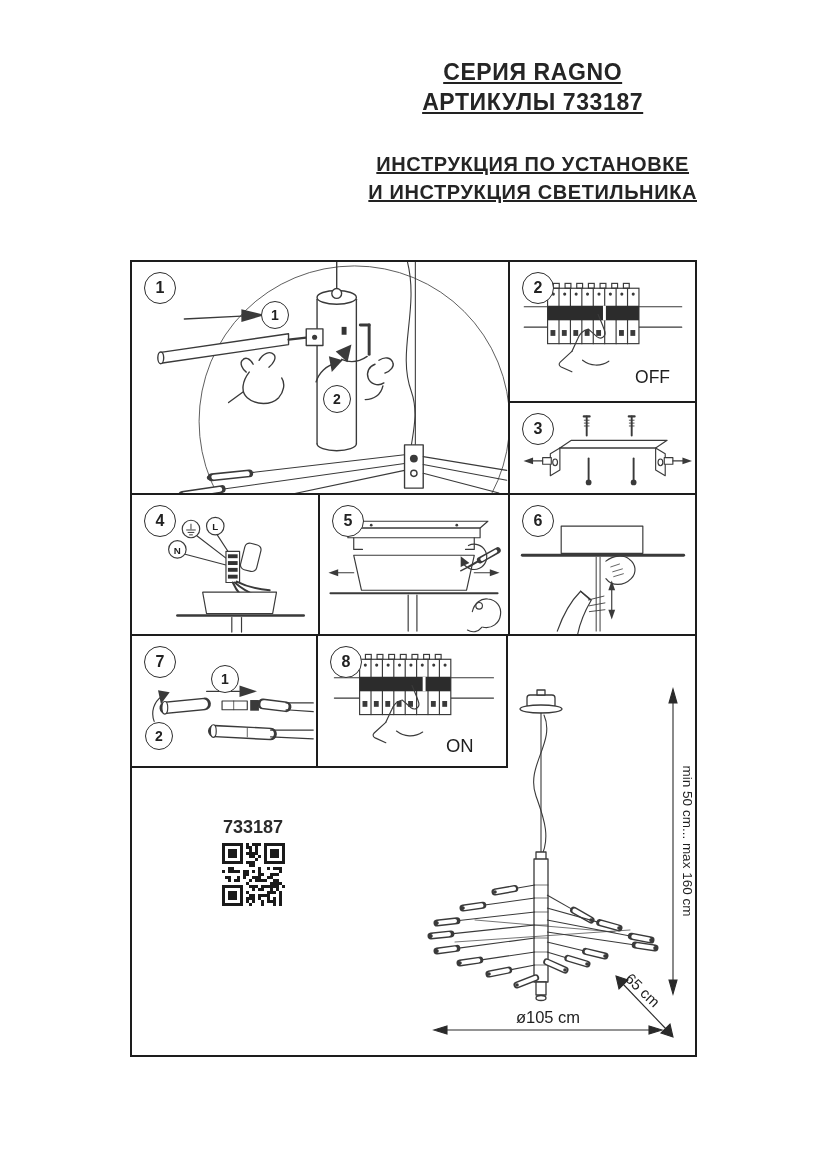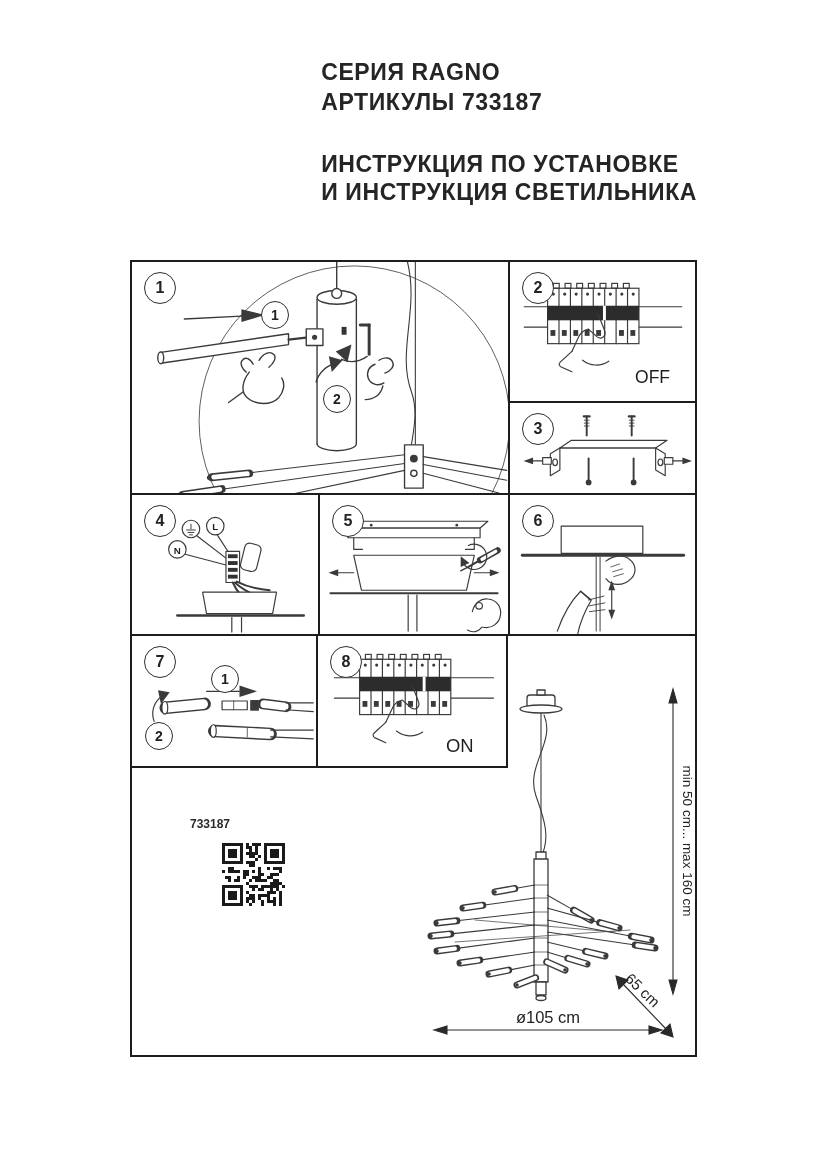--- a/index.html
+++ b/index.html
@@ -1,32 +1,32 @@
 <!DOCTYPE html>
 <html><head>
 <meta charset="utf-8">
 <style>
   html,body{margin:0;padding:0;background:#fff;}
   .page{position:relative;width:826px;height:1169px;background:#fff;overflow:hidden;
         font-family:"Liberation Sans",sans-serif;color:#222;}
-  .header{position:absolute;right:129px;top:57px;text-align:left;}
+  .header{position:absolute;right:129px;top:57px;text-align:center;text-decoration:underline;}
   .t1{font-size:23px;font-weight:bold;letter-spacing:.6px;line-height:30px;color:#252525;}
   .sub{margin-top:33px;}
-  .t2{font-size:23px;font-weight:bold;letter-spacing:.6px;line-height:28px;color:#252525;}
+  .t2{font-size:20px;font-weight:bold;letter-spacing:.6px;line-height:28px;color:#252525;}
   .figure{position:absolute;left:130px;top:260px;width:567px;height:797px;}
   .outline{position:absolute;left:0;top:0;width:567px;height:797px;border:2px solid #1d1d1d;box-sizing:border-box;}
   .panel{position:absolute;background:#fff;border:2px solid #1d1d1d;box-sizing:border-box;overflow:hidden;}
   .badge{position:absolute;left:12px;top:10px;width:30px;height:30px;border:1.6px solid #2e2e2e;border-radius:50%;
          display:flex;align-items:center;justify-content:center;font-size:16px;font-weight:bold;background:#fff;z-index:3;}
   .substep{position:absolute;width:26px;height:26px;border:1.4px solid #2e2e2e;border-radius:50%;
          display:flex;align-items:center;justify-content:center;font-size:14px;font-weight:bold;background:#fff;z-index:3;}
   .art{position:absolute;left:0;top:0;width:100%;height:100%;}
   svg{font-family:"Liberation Sans",sans-serif;}
-  .article-code{position:absolute;left:60px;top:557px;width:126px;text-align:left;
-         font-size:12px;font-weight:bold;color:#2a2a2a;}
+  .article-code{position:absolute;left:60px;top:557px;width:126px;text-align:center;
+         font-size:18px;font-weight:bold;color:#2a2a2a;}
   .qr-wrap{position:absolute;left:92px;top:583px;width:63px;height:63px;}
   .notes{position:absolute;left:33px;top:690px;font-size:17px;line-height:25px;color:#1e1e1e;}
   .chandelier{position:absolute;left:285px;top:420px;width:285px;height:380px;}
 </style>
 </head>
 <body>
 
 <div class="page">
 
   <div class="header">

